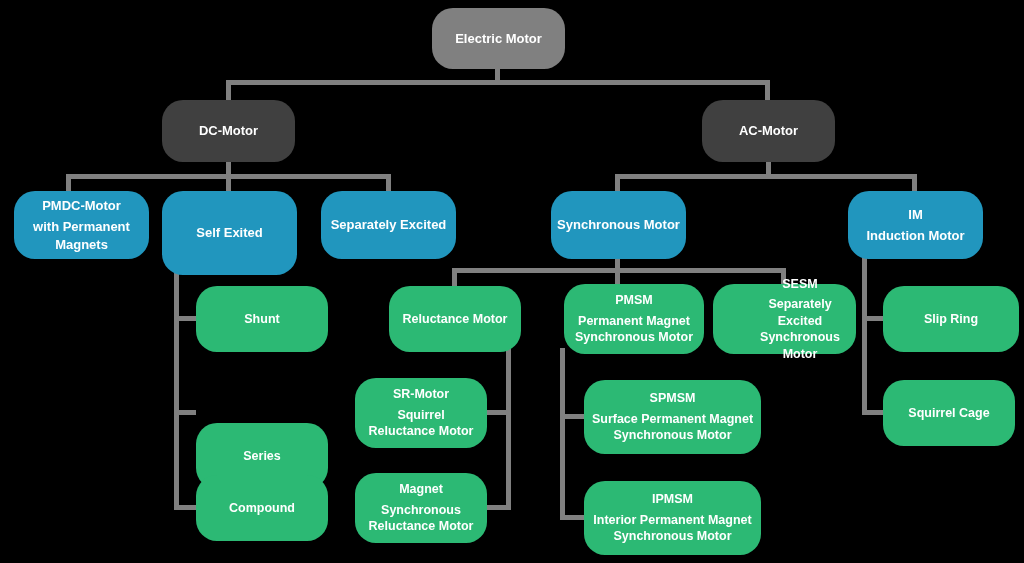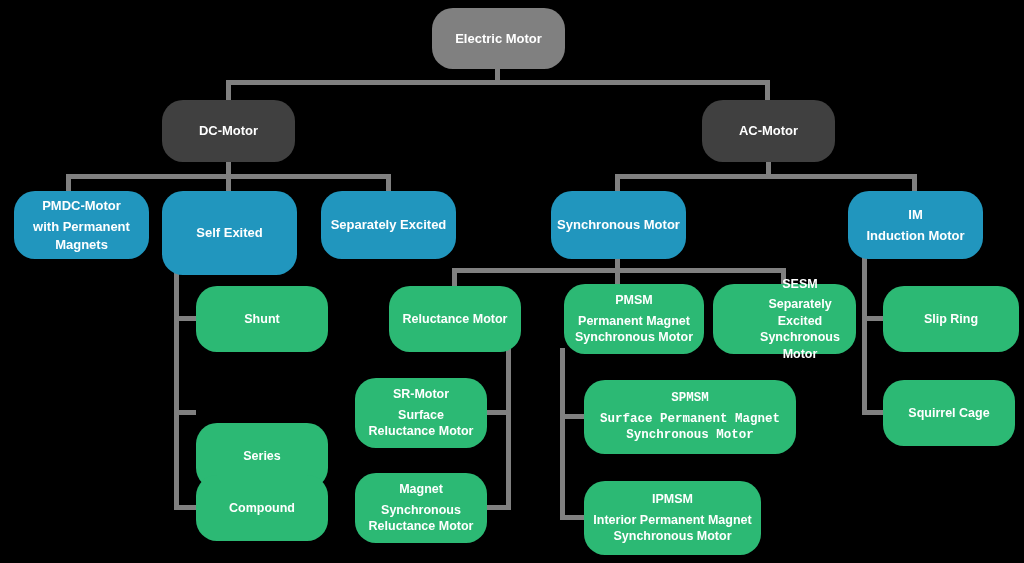--- a/index.html
+++ b/index.html
@@ -132,21 +132,21 @@
   <div class="node level3" style="left:196px; top:475px; width:132px; height:66px;">
     <span class="ln">Compound</span>
   </div>
 
   <div class="node level3" style="left:389px; top:286px; width:132px; height:66px;">
     <span class="ln">Reluctance Motor</span>
   </div>
 
   <div class="node level3" style="left:355px; top:378px; width:132px; height:70px;">
     <span class="ln">SR-Motor</span>
-    <span class="ln gap">Surface</span>
+    <span class="ln gap">Squirrel</span>
     <span class="ln">Reluctance Motor</span>
   </div>
 
   <div class="node level3" style="left:355px; top:473px; width:132px; height:70px;">
     <span class="ln">Magnet</span>
     <span class="ln gap">Synchronous</span>
     <span class="ln">Reluctance Motor</span>
   </div>
 
   <div class="node level3" style="left:548px; top:284px; width:140px; height:70px;margin-left:16px;">
@@ -154,21 +154,21 @@
     <span class="ln gap">Permanent Magnet</span>
     <span class="ln">Synchronous Motor</span>
   </div>
 
   <div class="node level3" style="left:713px; top:284px; width:143px; height:70px;padding-left:36px;">
     <span class="ln">SESM</span>
     <span class="ln gap">Separately Excited</span>
     <span class="ln">Synchronous Motor</span>
   </div>
 
-  <div class="node level3" style="left:584px; top:380px; width:212px; height:74px;font-family:Liberation Mono, monospace;">
+  <div class="node level3" style="left:584px; top:380px; width:177px; height:74px;">
     <span class="ln">SPMSM</span>
     <span class="ln gap">Surface Permanent Magnet</span>
     <span class="ln">Synchronous Motor</span>
   </div>
 
   <div class="node level3" style="left:584px; top:481px; width:177px; height:74px;">
     <span class="ln">IPMSM</span>
     <span class="ln gap">Interior Permanent Magnet</span>
     <span class="ln">Synchronous Motor</span>
   </div>

